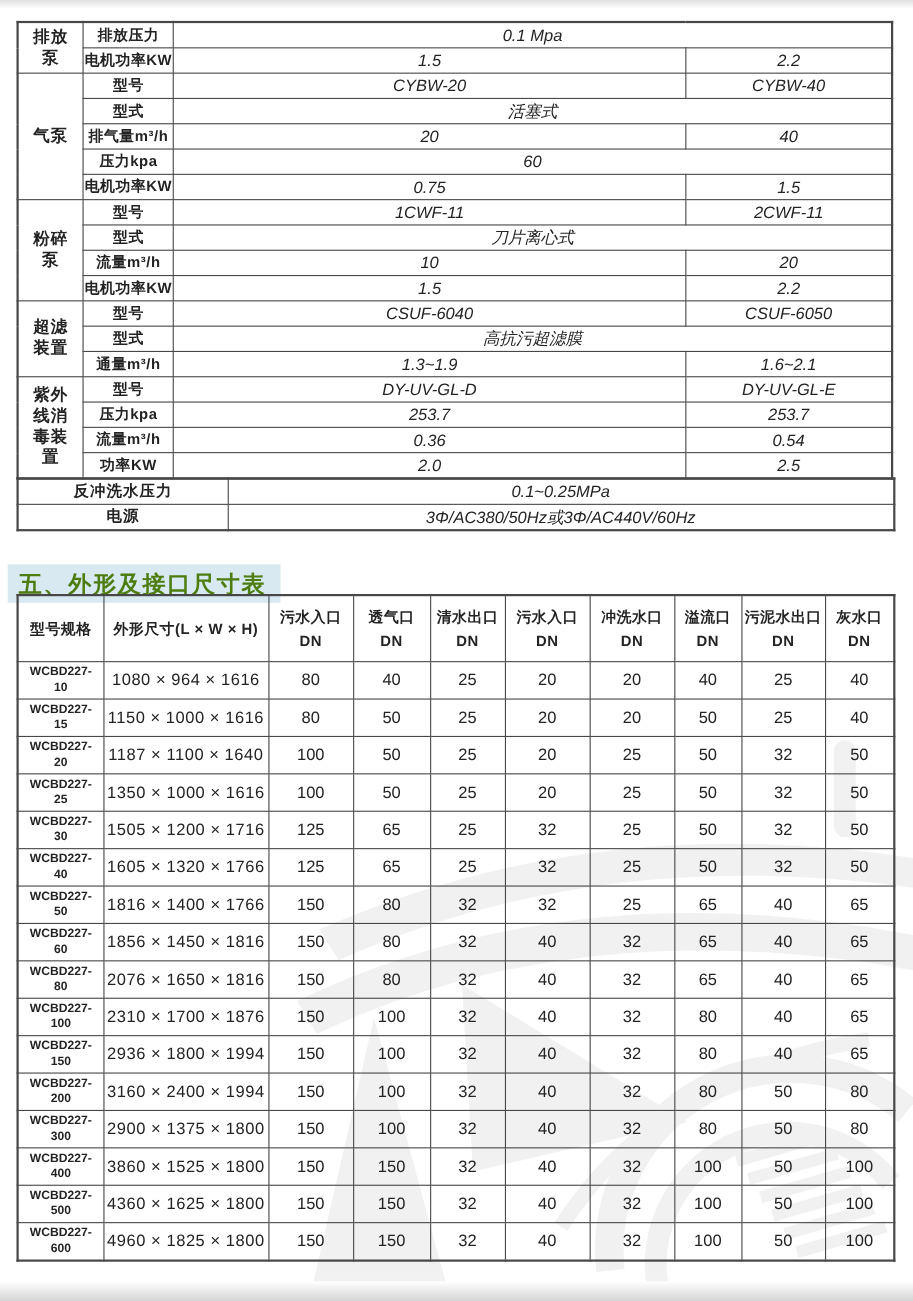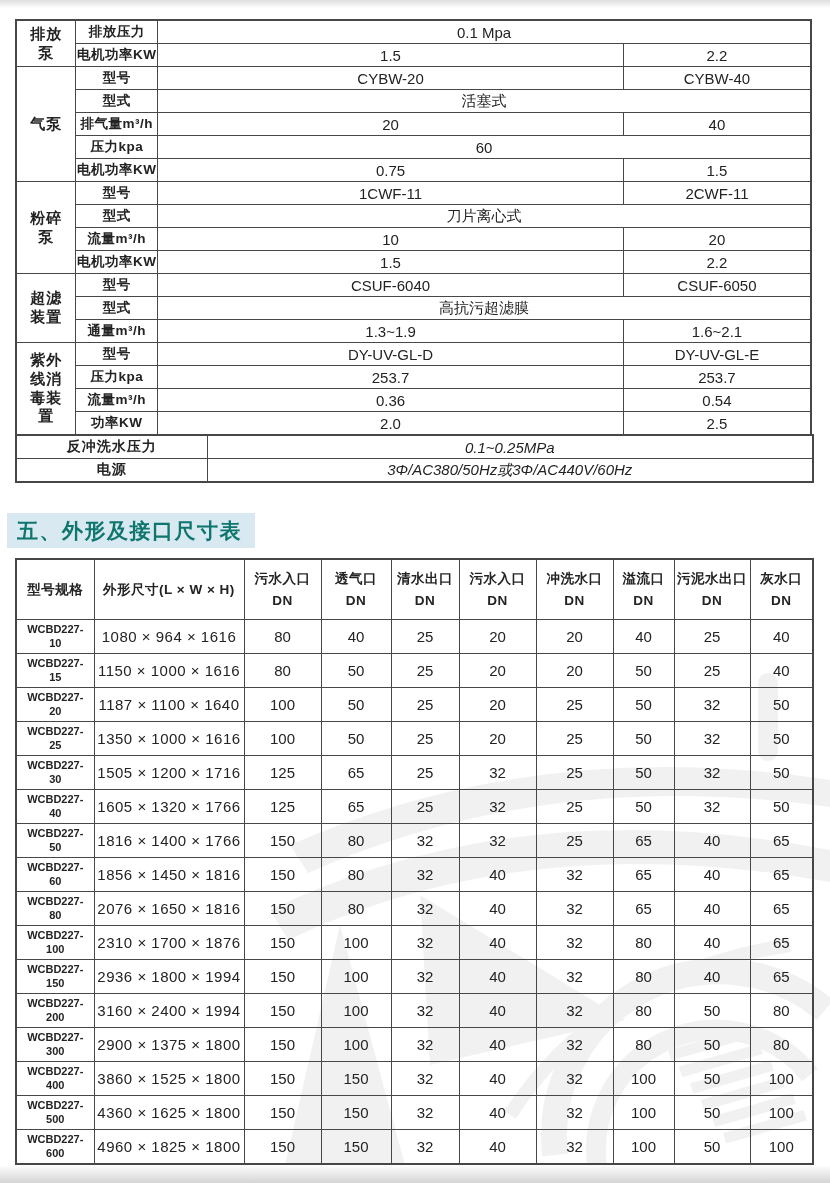--- a/index.html
+++ b/index.html
@@ -21,34 +21,34 @@
   table { border-collapse:collapse; table-layout:fixed; }
   .tbl { border:2px solid #474747; position:relative; z-index:1; background:transparent; }
   .tbl td, .tbl th { border:1px solid #474747; text-align:center; vertical-align:middle;
     padding:0; background:transparent; overflow:hidden; }
 
   
   .spec-wrap { position:absolute; left:15px; top:19px; width:797px; z-index:1; }
   .spec td { height:22px; font-size:15px; }
   .spec .g { font-size:15px; font-weight:600; white-space:pre-line; line-height:1.25; letter-spacing:1px; }
   .spec .attr { font-size:13.5px; font-weight:600; letter-spacing:0.5px; }
-  .spec .val { font-size:15px; }
+  .spec .val { font-size:15px;font-style:italic; }
   .specB { margin-top:-2px; }
   .specB td { height:22px;margin-top:20px; }
   .specB .label { font-size:14px; font-weight:600; letter-spacing:1px; }
   .specB .val { font-size:15px;font-style:italic; }
 
   
   .section-title { position:absolute; left:7px; top:513px; width:248px; height:35px;
     background:#d8e9f2; z-index:1; display:flex; align-items:center; }
-  .section-title span { color:#0f766e; font-size:21px; font-weight:bold;
+  .section-title span { color:#4d7c0f; font-size:21px; font-weight:bold;
     letter-spacing:1.5px; padding-left:10px; white-space:nowrap; }
 
   
-  .dim-wrap { position:absolute; left:15px; top:558px; width:797px; z-index:1; }
+  .dim-wrap { position:absolute; left:15px; top:540px; width:797px; z-index:1; }
   .dim th { height:59px; font-size:13.5px; font-weight:700; white-space:pre-line;
     line-height:1.6; letter-spacing:0.5px; }
   .dim td { height:33px; }
   .dim .c0 { font-size:11px; white-space:pre-line; line-height:1.25; font-weight:600; }
   .dim .c1 { font-size:15px; letter-spacing:0.5px; }
   .dim .cn { font-size:15px; }
 </style>
 </head>
 <body>
 

